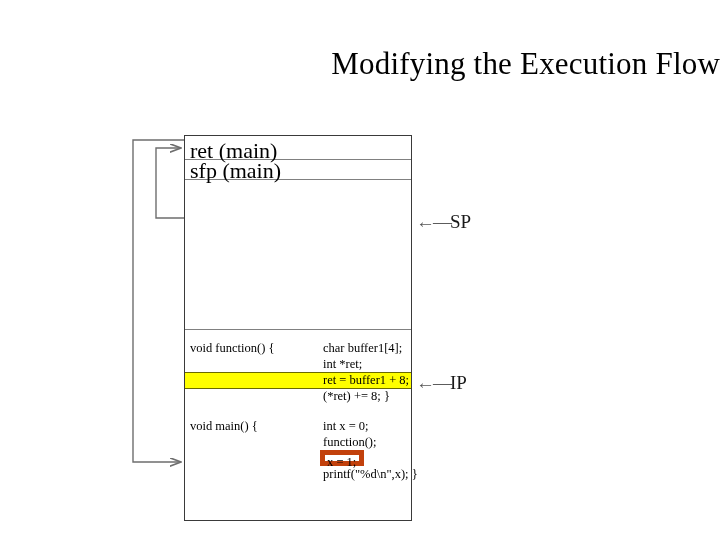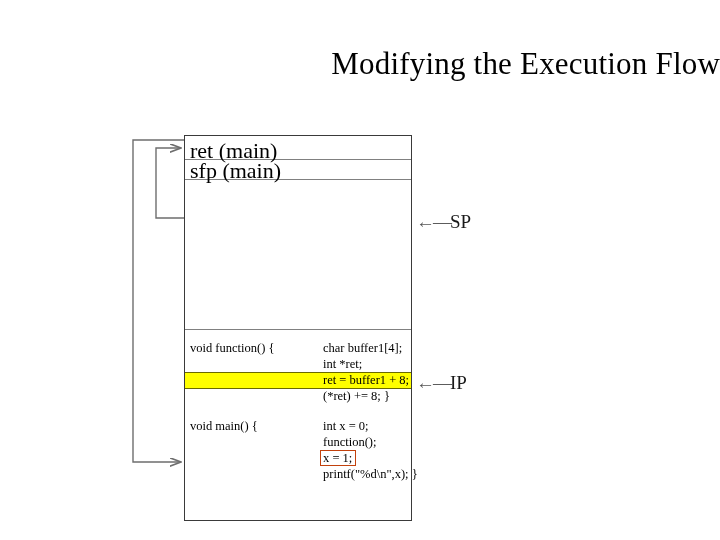--- a/index.html
+++ b/index.html
@@ -110,21 +110,21 @@
     white-space: nowrap;
     margin-left: 16px;
   }
   .code-line {
     height: 16px;
     white-space: nowrap;
     position: relative;
   }
   .code-line.boxed {
     display: inline-block;
-    border: 1px solid #c2410c;
+    border: 5px solid #c2410c;
     padding: 0 3px 0 2px;
     margin-left: -3px;
     box-sizing: border-box;
     height: 16px;
     line-height: 14px;
   }
 
   
   #highlight-band {
     position: absolute;

